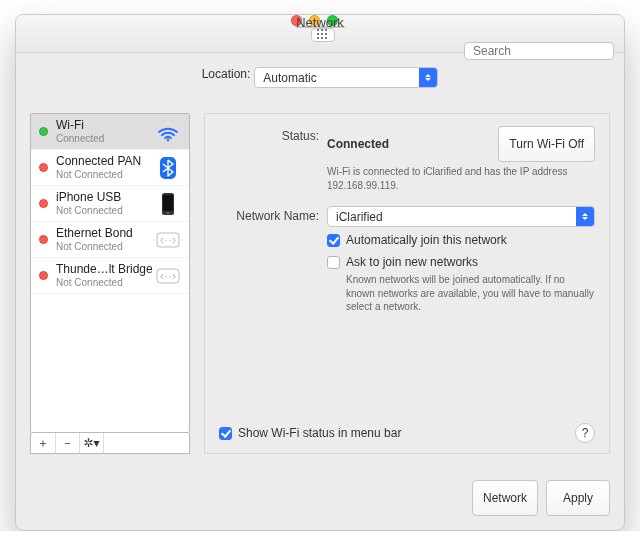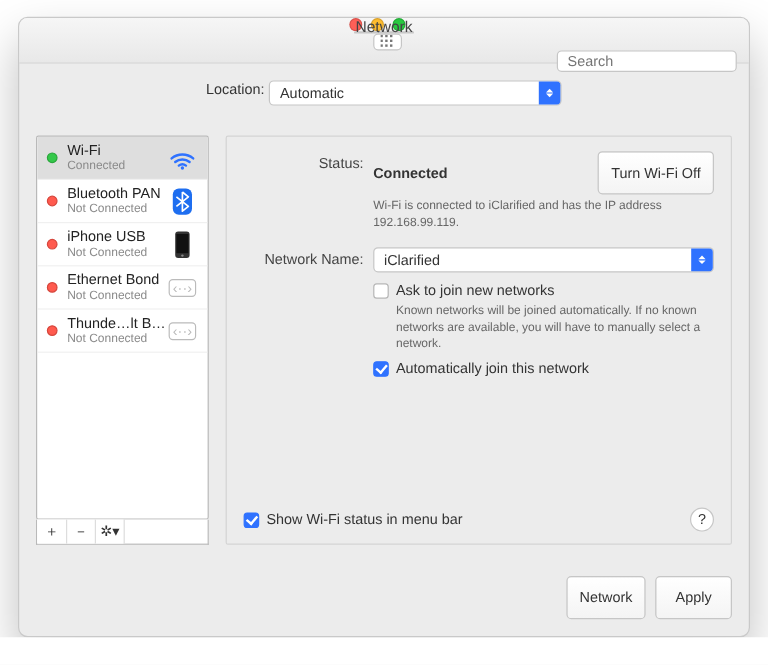--- a/index.html
+++ b/index.html
@@ -16,21 +16,21 @@
   .title{position:absolute;left:0;right:0;text-align:center;font-size:13px;color:#444;pointer-events:none;}
   .search{margin-left:auto;width:150px;height:20px;border:1px solid #c6c6c6;border-radius:4px;background:#fff;display:flex;align-items:center;padding:0 6px;color:#999;}
   .search input{border:none;outline:none;flex:1;font-size:12px;background:transparent;color:#c2410c;}
   .body{padding:14px 14px 16px;}
   .loc{display:flex;align-items:flex-start;justify-content:center;gap:4px;margin-bottom:25px;}
   .sel{position:relative;height:21px;background:#fff;border:1px solid #c6c6c6;border-radius:4px;display:flex;align-items:center;padding:0 22px 0 8px;}
   .sel .cap{position:absolute;right:0;top:0;width:18px;height:100%;background:#2f72ff;border-radius:0 3px 3px 0;display:flex;flex-direction:column;align-items:center;justify-content:center;gap:0;}
   .tri{width:0;height:0;border-left:3px solid transparent;border-right:3px solid transparent;}
   .tu{border-bottom:3px solid #fff;margin-bottom:1px;} .td{border-top:3px solid #fff;}
   .cols{display:flex;gap:14px;}
-  .side{width:144px;}
+  .side{width:160px;}
   .list{height:320px;border:1px solid #b9b9b9;background:#fff;border-radius:2px;overflow:hidden;}
   .li{display:flex;align-items:center;height:36px;padding:0 8px;border-bottom:1px solid #f0f0f0;}
   .li.sel-li{background:#dedede;}
   .sdot{width:9px;height:9px;border-radius:50%;margin-right:8px;flex:none;}
   .sdot.on{background:#34c84a;border:.5px solid #2aa63c;}
   .sdot.off{background:#ff5a4e;border:.5px solid #d6473d;}
   .li .txt{flex:1;min-width:0;line-height:1.15;}
   .li .nm{font-size:12px;color:#222;white-space:nowrap;overflow:hidden;text-overflow:ellipsis;}
   .li .st{font-size:10px;color:#8a8a8a;}
   .li .ico{width:26px;height:26px;flex:none;display:flex;align-items:center;justify-content:center;}
@@ -97,21 +97,21 @@
           <line x1="8" y1="8" x2="11" y2="11" stroke="#999" stroke-width="1.3"></line>
         </svg>
       <input placeholder="Search" style="">
     </div>
   </div>
 
   <div class="body">
 
     <div class="loc">
       <span>Location:</span>
-      <div class="sel" style="width:244px">
+      <div class="sel" style="width:184px">
         <span>Automatic</span>
         <span class="cap">
             <span class="tri tu"></span>
             <span class="tri td"></span>
           </span>
       </div>
     </div>
 
     <div class="cols">
 
@@ -132,21 +132,21 @@
                     <path d="M9 16a5 5 0 0 1 6 0"></path>
                   </g>
                   <circle cx="12" cy="18" r="1.4" fill="#2f72ff"></circle>
                 </svg>
             </span>
           </div>
 
           <div class="li">
             <span class="sdot off"></span>
             <div class="txt">
-                <div class="nm">Bluetooth PAN</div>
+                <div class="nm">Connected PAN</div>
                 <div class="st">Not Connected</div>
               </div>
             <span class="ico">
               <svg width="20" height="24" viewBox="0 0 20 24">
                   <rect x="2" y="1" width="16" height="22" rx="5" fill="#1e6ef0"></rect>
                   <path d="M10 4v16l5-4-10-8m0 8 10-8-5-4" fill="none" stroke="#fff" stroke-width="1.4" stroke-linejoin="round"></path>
                 </svg>
             </span>
           </div>
 
@@ -228,38 +228,38 @@
             <div class="sel" style="width:100%;">
               <span>iClarified</span>
               <span class="cap">
                   <span class="tri tu"></span>
                   <span class="tri td"></span>
                 </span>
             </div>
           </div>
         </div>
 
+        <div class="row">
+          <div class="lab"></div>
+          <div class="val">
+            <label class="chk">
+              <span class="box ck"></span>
+              <span>Automatically join this network</span>
+            </label>
+          </div>
+        </div>
+
         <div class="row" style="margin-top:8px">
           <div class="lab"></div>
           <div class="val">
             <label class="chk">
               <span class="box"></span>
               <span>Ask to join new networks</span>
             </label>
             <div class="desc" style="margin:4px 0 0 19px">Known networks will be joined automatically. If no known networks are available, you will have to manually select a network.</div>
-          </div>
-        </div>
-
-        <div class="row">
-          <div class="lab"></div>
-          <div class="val">
-            <label class="chk">
-              <span class="box ck"></span>
-              <span>Automatically join this network</span>
-            </label>
           </div>
         </div>
 
         <div style="position:absolute;left:14px;right:14px;bottom:10px;display:flex;align-items:center;gap:16px;">
           <label class="chk">
             <span class="box ck"></span>
             <span>Show Wi-Fi status in menu bar</span>
           </label>
           <span style="flex:1"></span>
           <div class="qbtn">

